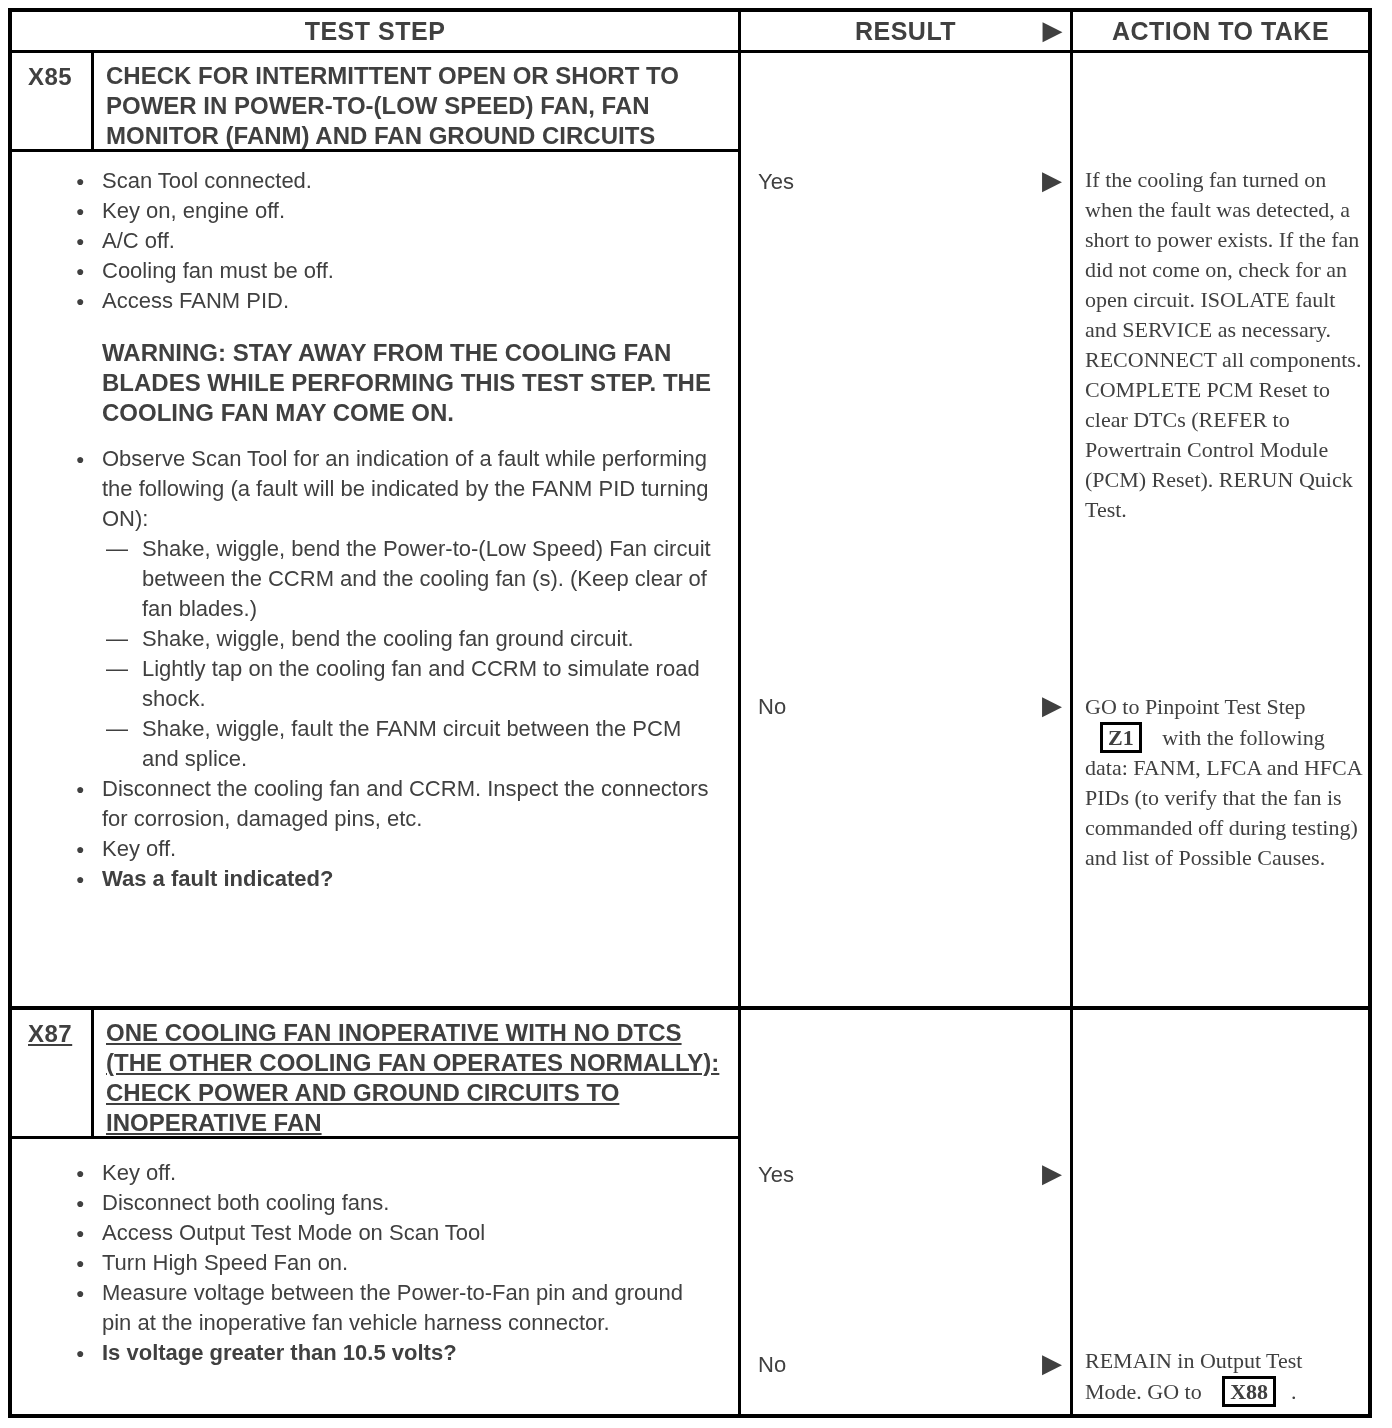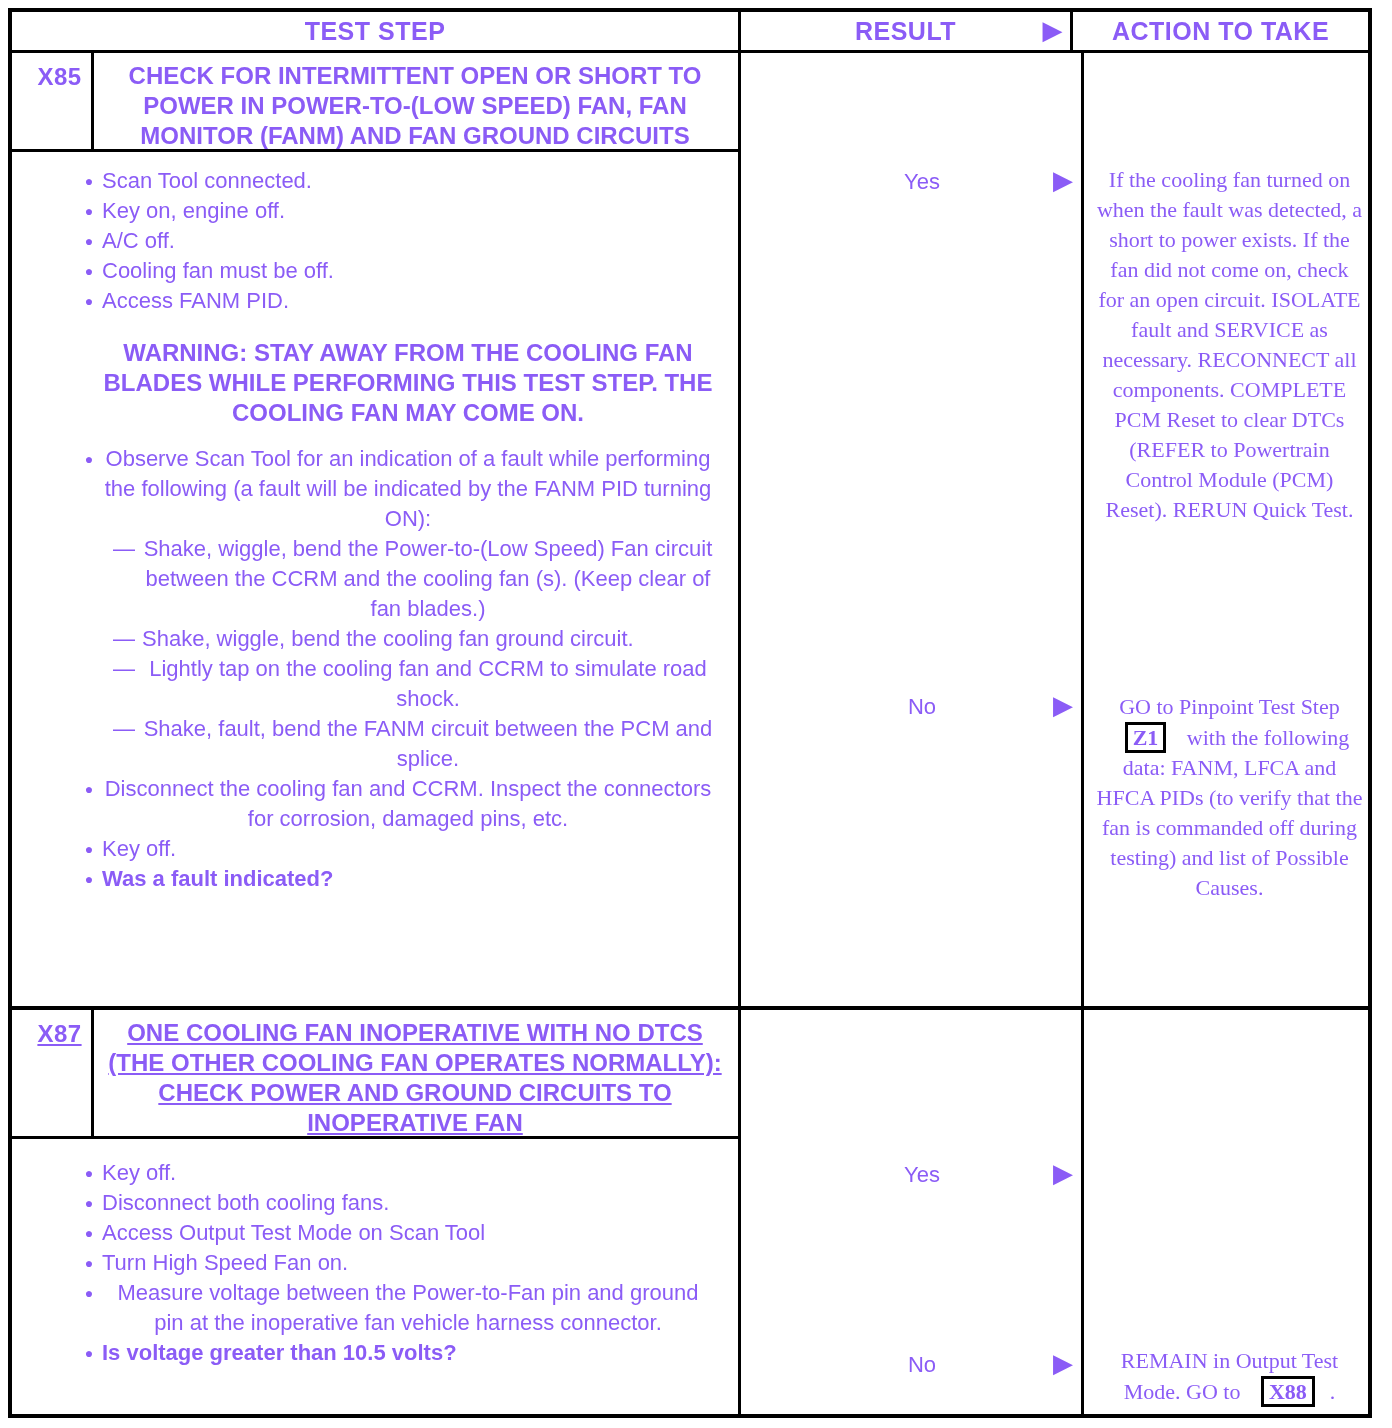--- a/index.html
+++ b/index.html
@@ -1,20 +1,20 @@
 <!DOCTYPE html>
 <html><head>
 <meta charset="utf-8">
 <style>
   html,body{margin:0;padding:0;background:#ffffff;}
   .page{
     position:relative;
     width:1392px;height:1428px;
     background:#ffffff;
-    color:#8b5cf6;
+    color:#404040;
     font-family:"Liberation Sans","DejaVu Sans",sans-serif;
     overflow:hidden;
   }
   .ptable{
     position:absolute;left:8px;top:8px;
     width:1364px;height:1410px;
     border:4px solid #000;
     box-sizing:border-box;
     display:flex;flex-direction:column;
     background:#fff;
@@ -34,26 +34,26 @@
   }
   .h-test{width:729px;border-right:3px solid #000;}
   .h-result{width:332px;border-right:3px solid #000;position:relative;}
   .h-action{flex:1;}
   .h-arrow{
     position:absolute;right:7px;top:50%;
     transform:translateY(-54%);
     font-size:26px;line-height:1;
   }
   
-  .group{display:flex;box-sizing:border-box;align-items:stretch;text-align:center;}
+  .group{display:flex;box-sizing:border-box;align-items:stretch;}
   .group-x85{height:957px;min-height:957px;border-bottom:4px solid #000;}
   .group-x87{flex:1;}
   .col{box-sizing:border-box;position:relative;}
   .col-test{width:729px;border-right:3px solid #000;display:flex;flex-direction:column;}
-  .col-result{width:332px;border-right:3px solid #000;margin-left:11px;}
+  .col-result{width:332px;border-right:3px solid #000;}
   .col-action{flex:1;font-family:Liberation Serif, serif;}
   
   .step-head{display:flex;border-bottom:3px solid #000;box-sizing:border-box;}
   .group-x85 .step-head{height:99px;min-height:99px;}
   .group-x87 .step-head{height:129px;min-height:129px;text-decoration:underline;}
   .step-id{
     width:82px;border-right:3px solid #000;box-sizing:border-box;
     font-weight:700;font-size:24px;
     padding:10px 0 0 16px;letter-spacing:0.5px;
   }
@@ -166,21 +166,21 @@
           <div class="li dash">
               <span class="mk">—</span>
               <span>Shake, wiggle, bend the cooling fan ground circuit.</span>
             </div>
           <div class="li dash">
               <span class="mk">—</span>
               <span>Lightly tap on the cooling fan and CCRM to simulate road shock.</span>
             </div>
           <div class="li dash">
               <span class="mk">—</span>
-              <span>Shake, fault, bend the FANM circuit between the PCM and splice.</span>
+              <span>Shake, wiggle, fault the FANM circuit between the PCM and splice.</span>
             </div>
           <div class="li">
               <span class="mk">●</span>
               <span>Disconnect the cooling fan and CCRM. Inspect the connectors for corrosion, damaged pins, etc.</span>
             </div>
           <div class="li">
               <span class="mk">●</span>
               <span>Key off.</span>
             </div>
           <div class="li">

